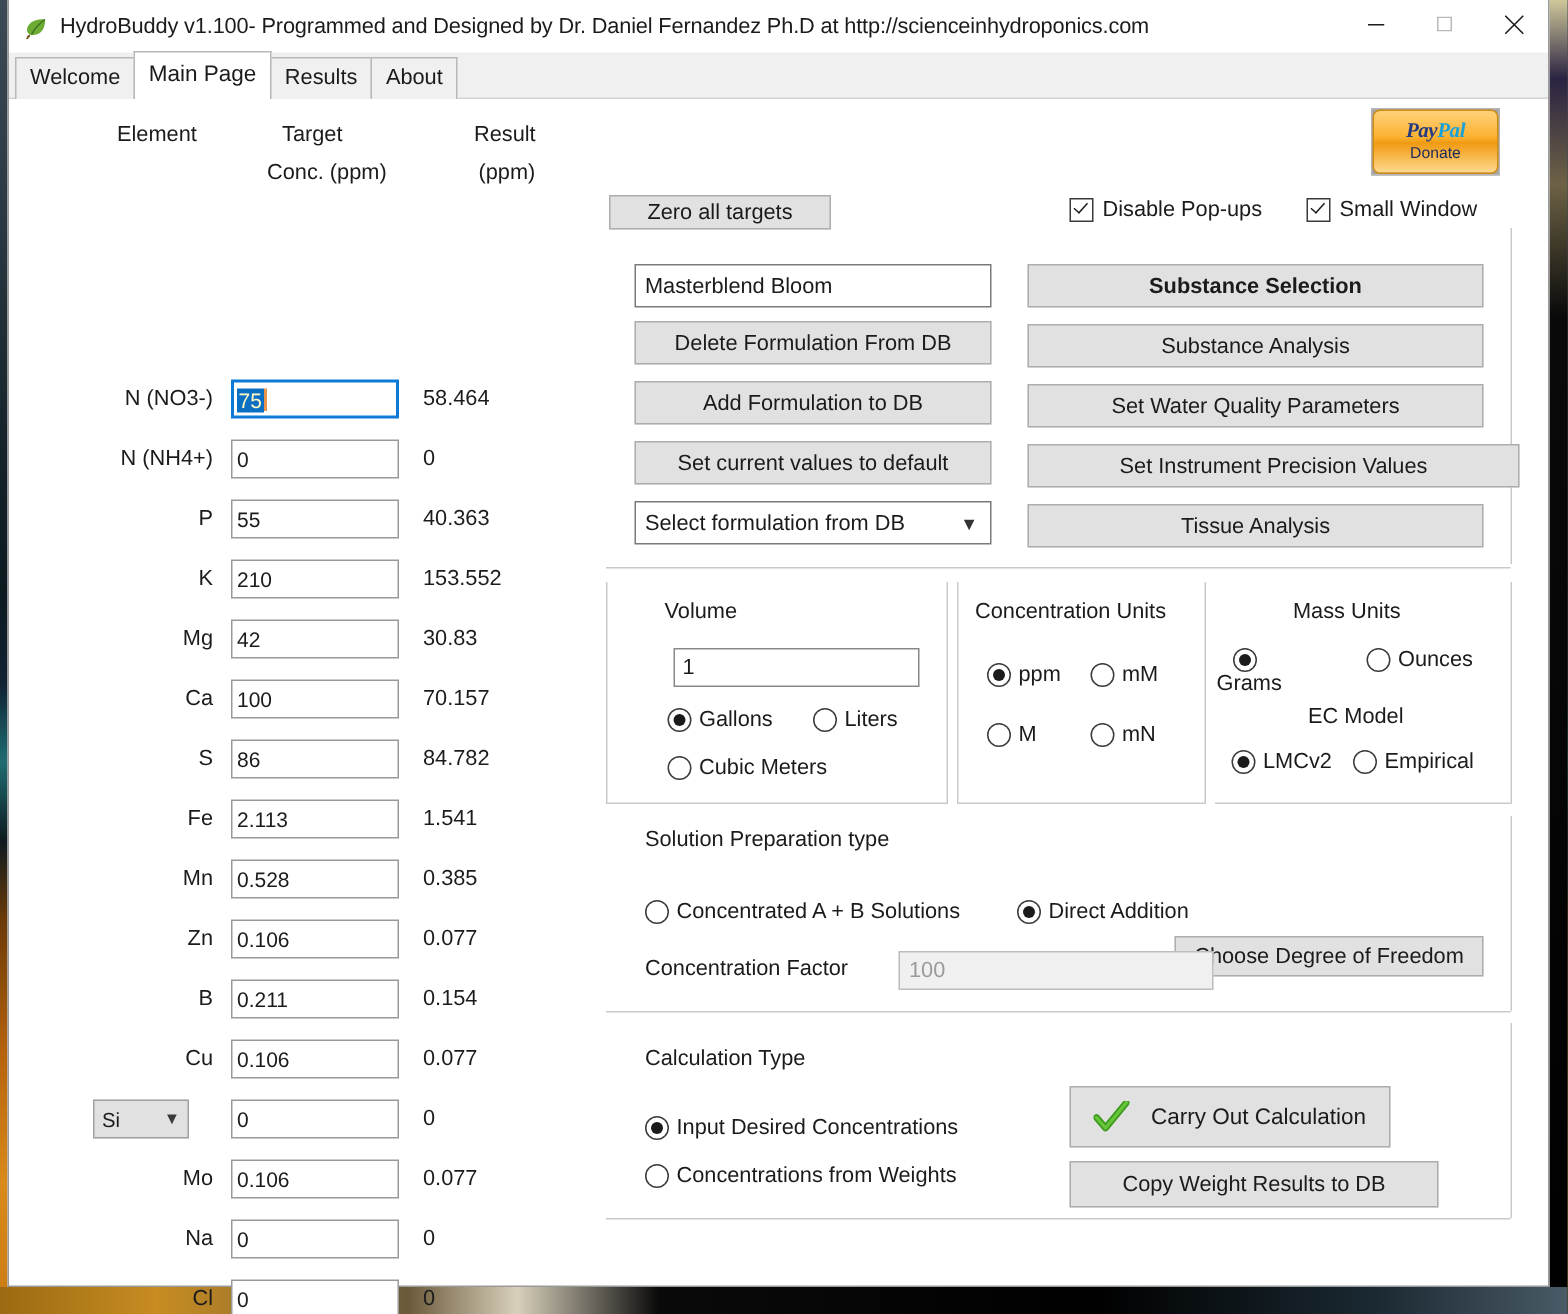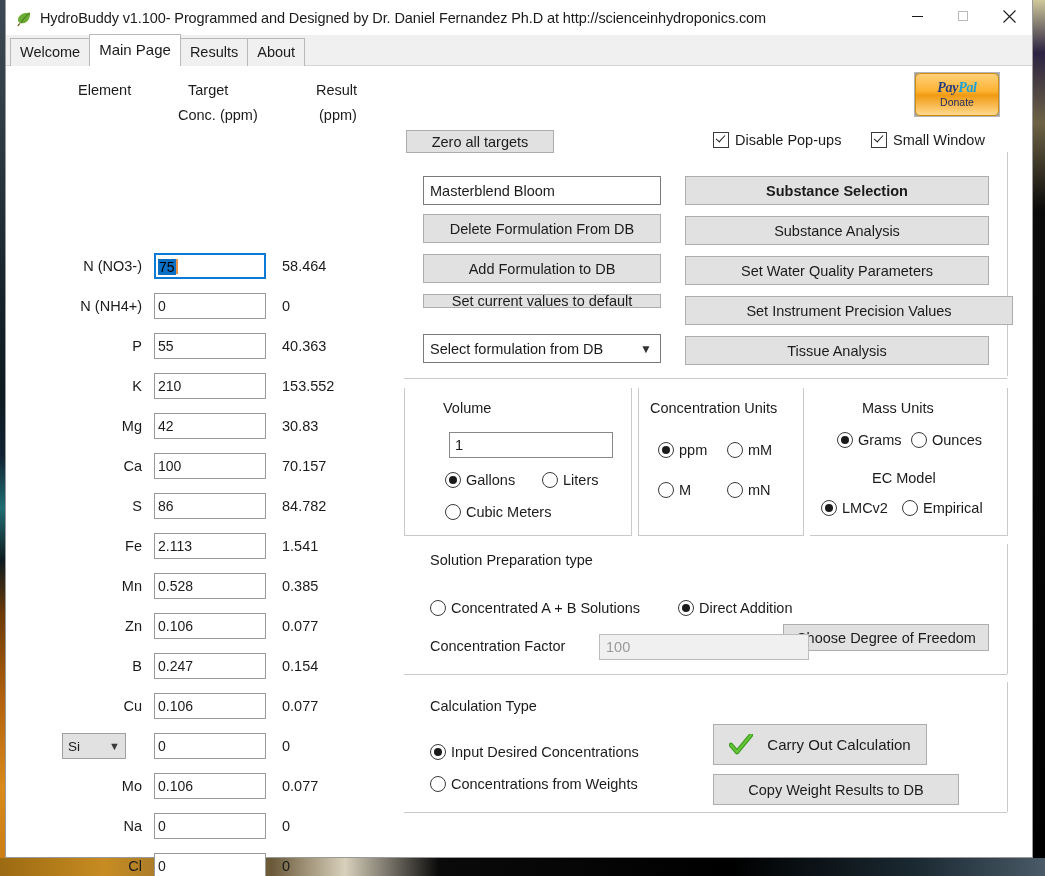--- a/index.html
+++ b/index.html
@@ -171,21 +171,21 @@
     line-height: 24px;
     font-family: "Liberation Sans", sans-serif;
     outline: none;
   }
   .einput.focused {
     border: 2px solid #0d7ad6;
     padding: 0 2px;
   }
   .sel-text {
     background: #0b6fc4;
-    color: #000000;
+    color: #fef9c3;
     padding: 0 1px;
   }
   .caret {
     display: inline-block;
     width: 2px;
     height: 15px;
     background: #e8944a;
     vertical-align: -2px;
   }
   .eresult {
@@ -279,21 +279,21 @@
     border: 1px solid #7a7a7a;
     background: #fff;
     font-size: 14.5px;
     color: #1b1b1b;
     display: flex; align-items: center;
     padding-left: 6px;
     box-sizing: border-box;
   }
   #btn-delete-form { left: 25px; top: 148px; width: 238px; height: 29px; }
   #btn-add-form    { left: 25px; top: 188px; width: 238px; height: 29px; }
-  #btn-set-default { left: 25px; top: 228px; width: 238px; height: 14px; }
+  #btn-set-default { left: 25px; top: 228px; width: 238px; height: 29px; }
   #select-form {
     left: 25px; top: 268px; width: 238px; height: 29px;
     border: 1px solid #7a7a7a;
     background: #fff;
     font-size: 14.5px;
     color: #1b1b1b;
     display: flex; align-items: center; justify-content: space-between;
     padding: 0 8px 0 6px;
     box-sizing: border-box;
   }
@@ -520,21 +520,21 @@
       </div>
 
       <div class="erow" style="top:540px">
         <div class="elabel">Zn</div>
         <div class="einput">0.106</div>
         <div class="eresult">0.077</div>
       </div>
 
       <div class="erow" style="top:580px">
         <div class="elabel">B</div>
-        <div class="einput">0.247</div>
+        <div class="einput">0.211</div>
         <div class="eresult">0.154</div>
       </div>
 
       <div class="erow" style="top:620px">
         <div class="elabel">Cu</div>
         <div class="einput">0.106</div>
         <div class="eresult">0.077</div>
       </div>
 
       <div class="erow" style="top:660px">
@@ -636,21 +636,21 @@
           <span>M</span>
         </div>
         <div class="radio abs" style="left:88px; top:94px;">
           <span class="rdot"></span>
           <span>mN</span>
         </div>
       </div>
 
       <div class="gbox" style="left:412px; top:322px; width:197px; height:148px; border-left:none; border-right:none;">
         <div class="gtitle" style="left:52px; top:12px;">Mass Units</div>
-        <div class="radio abs" style="left:27px; top:44px;">
+        <div class="radio abs" style="left:1px; top:44px;flex-direction:column;">
           <span class="rdot on"></span>
           <span>Grams</span>
         </div>
         <div class="radio abs" style="left:101px; top:44px;">
           <span class="rdot"></span>
           <span>Ounces</span>
         </div>
         <div class="gtitle" style="left:62px; top:82px;">EC Model</div>
         <div class="radio abs" style="left:11px; top:112px;">
           <span class="rdot on"></span>

